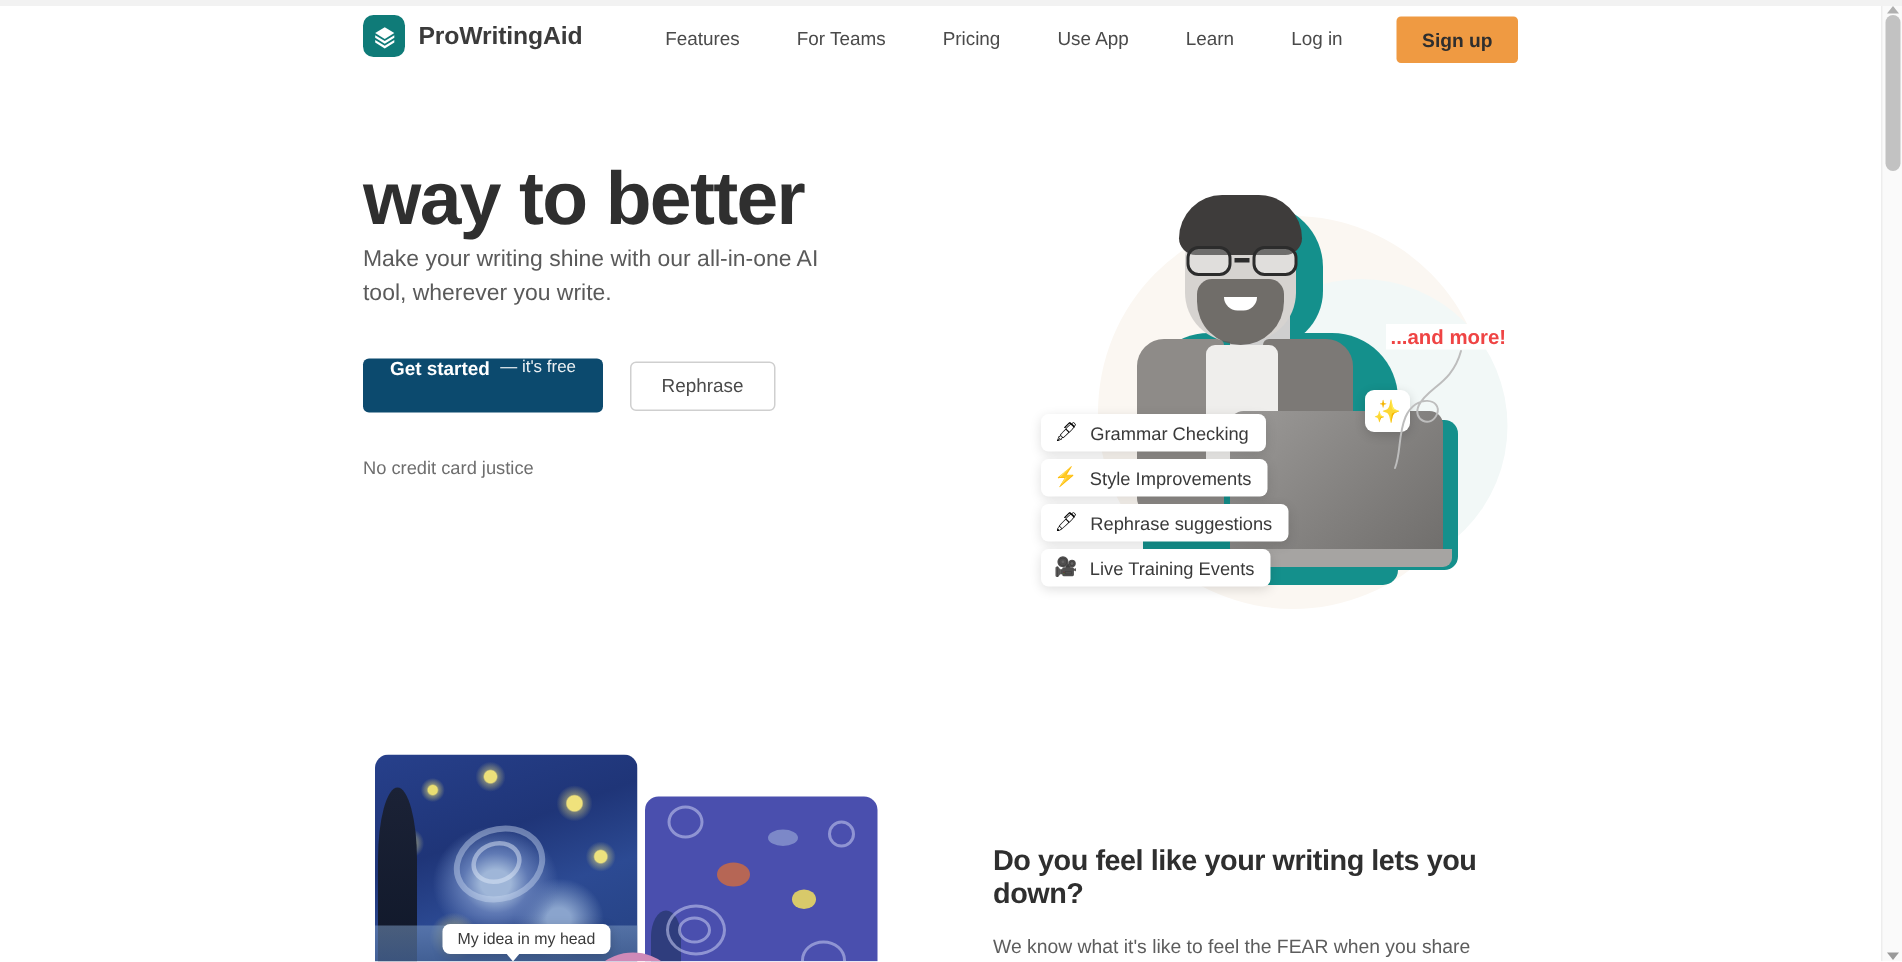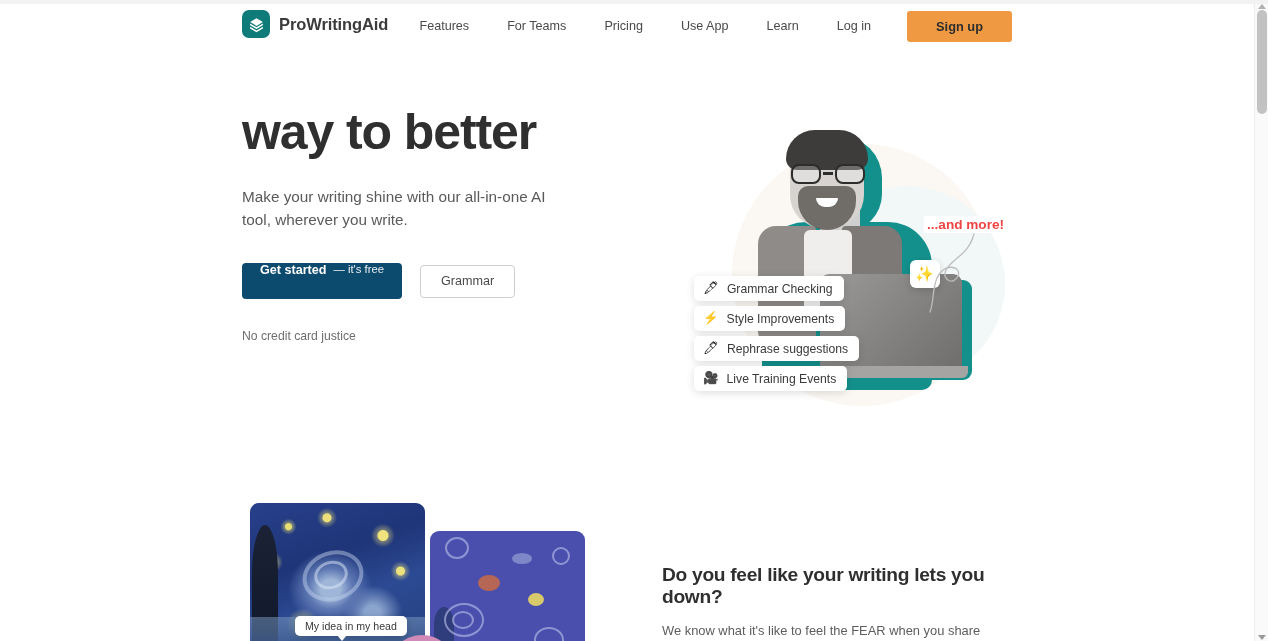--- a/index.html
+++ b/index.html
@@ -95,21 +95,21 @@
   }
 
   .signup-btn {
     margin-left: 11px;
     background: #ef9a42;
     color: #2e2e2e;
     font-size: 12.8px;
     font-weight: bold;
     border: none;
     border-radius: 3px;
-    padding: 8px 29px;
+    padding: 8px 17px;
     cursor: pointer;
     white-space: nowrap;
     font-family: "Liberation Sans", sans-serif;
   }
 
   
   .hero {
     position: absolute;
     top: 44px; left: 0;
     width: 1254px;
@@ -126,21 +126,20 @@
   .hero-title {
     font-size: 50px;
     line-height: 57px;
     font-weight: bold;
     color: #2f2f2f;
     letter-spacing: -1.1px;
   }
   .hero-title .line { display: block; }
 
   .hero-sub {
-    margin-top: 24px;
     font-size: 15.3px;
     line-height: 23px;
     color: #5a5a5a;
     width: 330px;
   }
 
   .hero-actions {
     margin-top: 32px;
     display: flex;
     align-items: center;
@@ -607,21 +606,21 @@
           <span class="line">way to better</span>
         </h1>
 
         <p class="hero-sub">Make your writing shine with our all-in-one AI tool, wherever you write.</p>
 
         <div class="hero-actions">
           <button class="btn-primary">
             <span>Get started</span>
             <span class="free-note">— it's free</span>
           </button>
-          <button class="btn-outline">Grammar</button>
+          <button class="btn-outline">Rephrase</button>
         </div>
 
         <p class="no-card">No credit card justice</p>
       </div>
 
       <div class="hero-art">
 
         <div class="art-blob"></div>
         <div class="art-blob2"></div>
 

